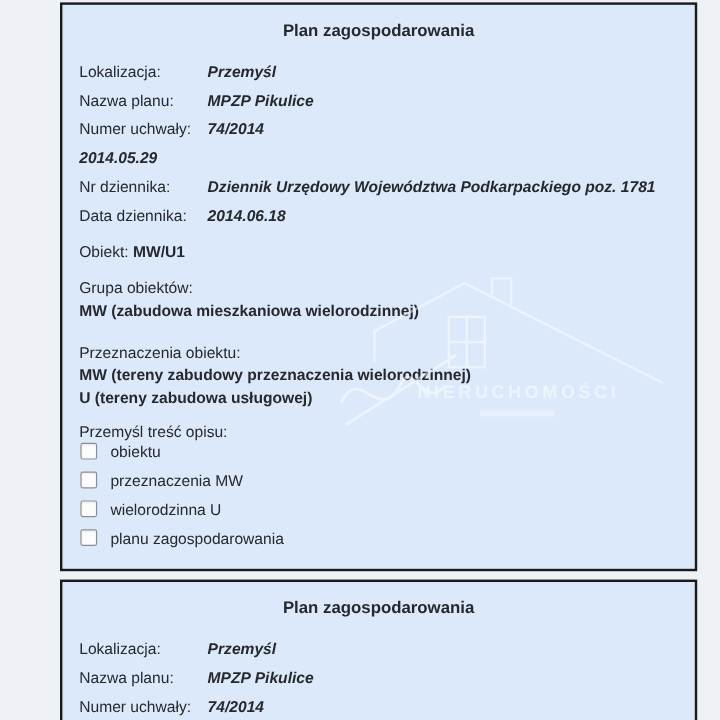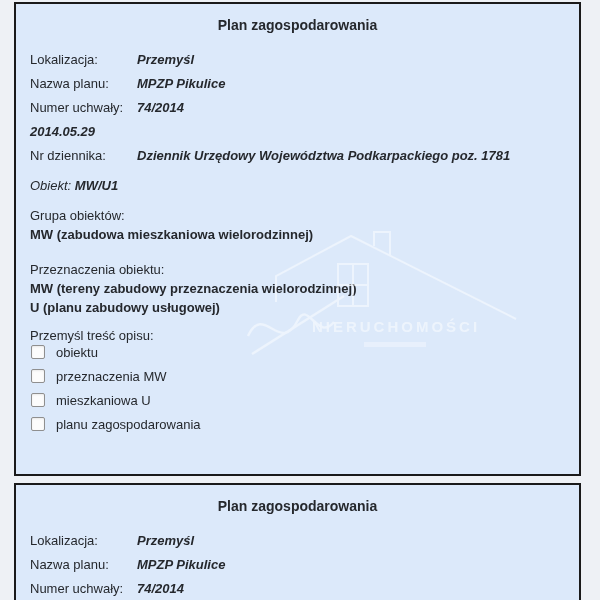--- a/index.html
+++ b/index.html
@@ -16,34 +16,35 @@
     padding:2px 19px 0 14px;
     overflow:hidden;
   }
   .panel {
     position:relative;
     border:2px solid #1a1a1a;
     background:#dce9fa;
     height:474px;
     padding:8px 14px 0 14px;
     overflow:hidden;
+    margin-left:36px;
   }
   .panel + .panel { margin-top:7px; }
   .panel-title {
     text-align:center;
     font-weight:bold;
     font-size:14px;
     line-height:18px;
     margin:4px 0 14px 0;
   }
   .info-table { }
   .info-row { display:flex; line-height:24px; }
   .info-label { width:107px; flex:0 0 107px; }
   .info-value { font-weight:bold; flex:1; white-space:nowrap;font-style:italic; }
-  .obiekt-row { margin-top:6px; line-height:24px;font-style:italic; }
+  .obiekt-row { margin-top:6px; line-height:24px; }
   .obiekt-row b { font-weight:bold; }
   .section { margin-top:8px; line-height:19px; }
   .section.przeznaczenia { margin-top:16px; }
   .section .sec-value { font-weight:bold; }
   .display-label { margin-top:9px; line-height:19px; }
   .chk-list { }
   .chk-row { display:flex; align-items:flex-start; height:24px; }
   .chk-row input[type=checkbox] {
     appearance:none; -webkit-appearance:none;
     width:14px; height:14px;
@@ -90,52 +91,56 @@
         <span class="info-label">Numer uchwały:</span>
         <span class="info-value">74/2014</span>
       </div>
       <div class="info-row">
         <span class="info-value">2014.05.29</span>
       </div>
       <div class="info-row">
         <span class="info-label">Nr dziennika:</span>
         <span class="info-value">Dziennik Urzędowy Województwa Podkarpackiego poz. 1781</span>
       </div>
+      <div class="info-row">
+        <span class="info-label">Data dziennika:</span>
+        <span class="info-value">2014.06.18</span>
+      </div>
     </div>
 
     <div class="obiekt-row">
       <span>Obiekt:</span>
       <b>MW/U1</b>
     </div>
 
     <div class="section">
       <div>Grupa obiektów:</div>
       <div class="sec-value">MW (zabudowa mieszkaniowa wielorodzinnej)</div>
     </div>
 
     <div class="section przeznaczenia">
       <div>Przeznaczenia obiektu:</div>
       <div class="sec-value">MW (tereny zabudowy przeznaczenia wielorodzinnej)</div>
-      <div class="sec-value">U (planu zabudowy usługowej)</div>
+      <div class="sec-value">U (tereny zabudowa usługowej)</div>
     </div>
 
     <div class="display-label">Przemyśl treść opisu:</div>
 
     <div class="chk-list">
       <div class="chk-row">
         <input type="checkbox" style="">
         <label>obiektu</label>
       </div>
       <div class="chk-row">
         <input type="checkbox" style="">
         <label>przeznaczenia MW</label>
       </div>
       <div class="chk-row">
         <input type="checkbox" style="">
-        <label>mieszkaniowa U</label>
+        <label>wielorodzinna U</label>
       </div>
       <div class="chk-row">
         <input type="checkbox" style="">
         <label>planu zagospodarowania</label>
       </div>
     </div>
 
     <svg class="watermark" viewBox="0 0 300 135" xmlns="http://www.w3.org/2000/svg">
       <g stroke="#ffffff" stroke-width="2" fill="none" opacity="0.85">
 

